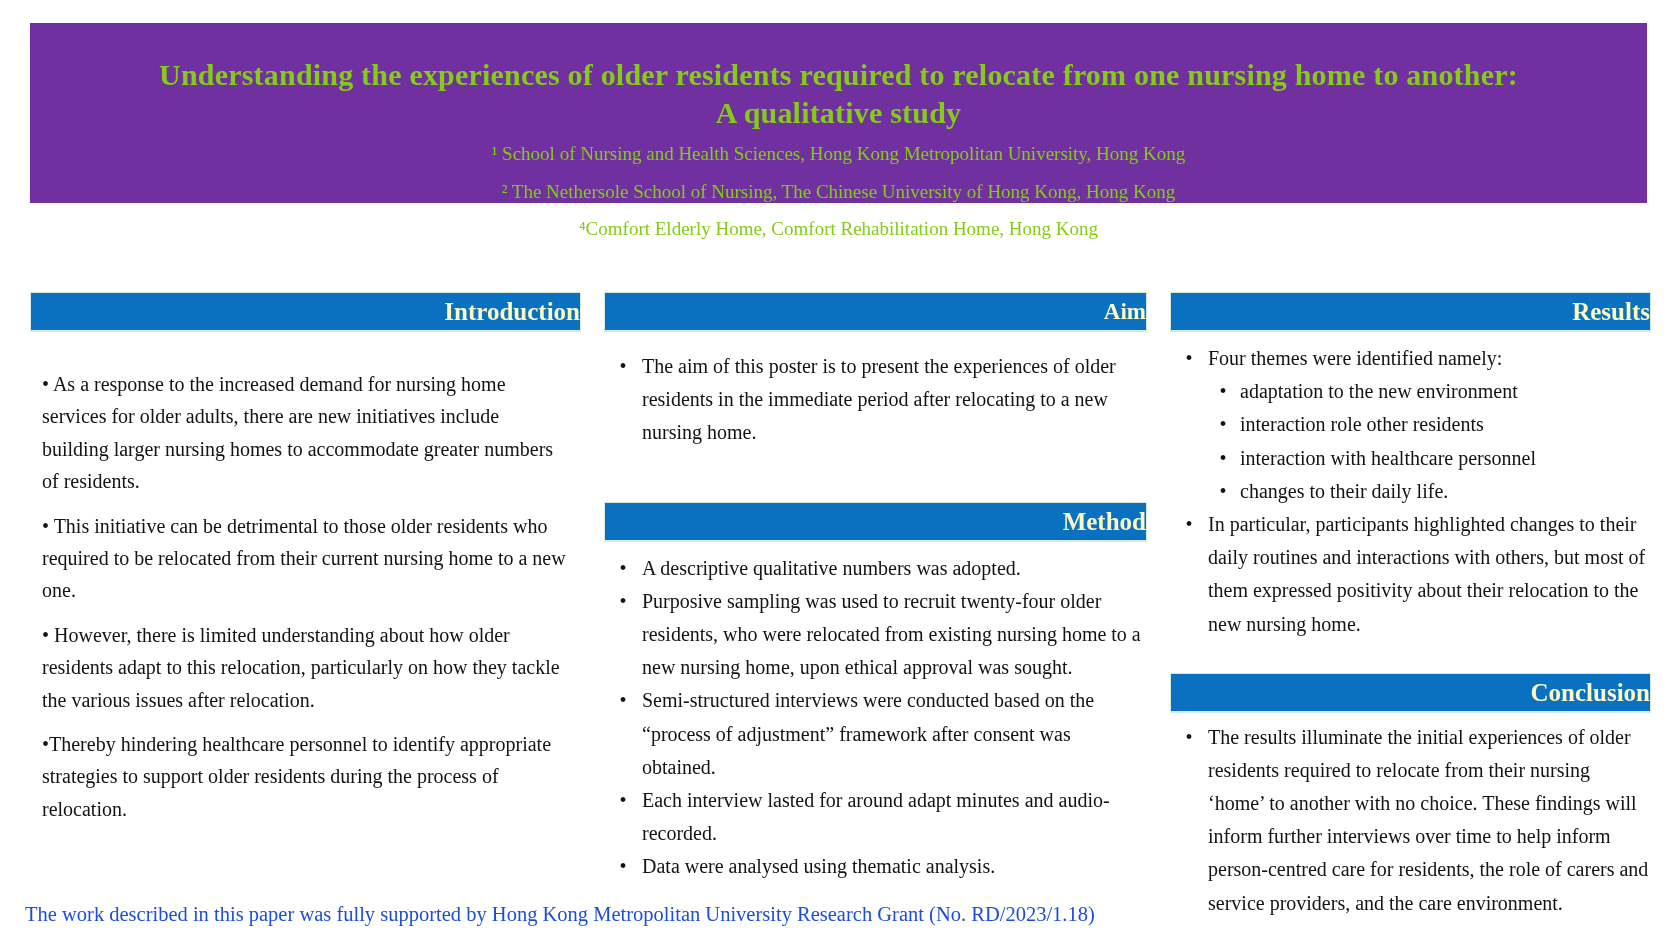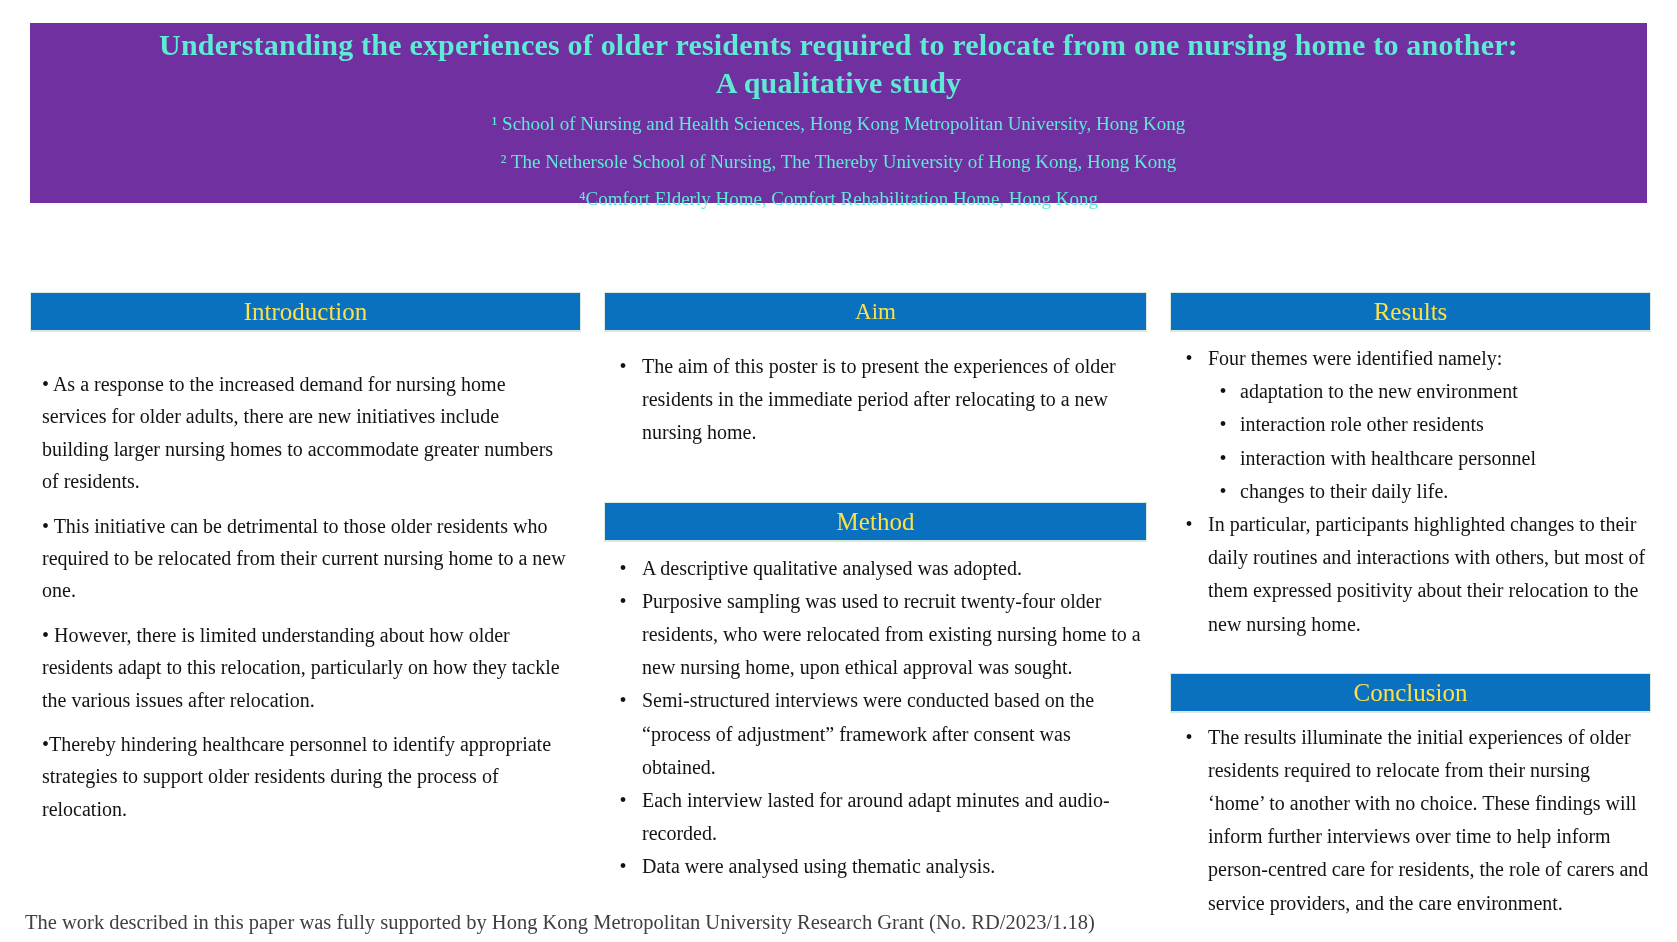--- a/index.html
+++ b/index.html
@@ -14,42 +14,42 @@
     width:1677px;height:942px;
     background:#ffffff;
     font-family:"Liberation Serif","DejaVu Serif",serif;
     color:var(--ink);
     overflow:hidden;
   }
   
   .banner{
     position:absolute;left:30px;top:23px;right:30px;height:180px;
     background:var(--purple);
-    color:#5eead4;text-align:center;
-    padding-top:3px;
+    color:#84cc16;text-align:center;
+    padding-top:33px;
   }
   .banner h1{
     font-size:30px;font-weight:bold;line-height:1.25;
     letter-spacing:.2px;
   }
   .authors{font-size:20px;margin-top:15px;}
   .affil{font-size:19px;margin-top:9px;line-height:1.5;}
   
   .columns{
     position:absolute;left:30px;top:292px;right:26px;bottom:0;
     display:flex;gap:23px;align-items:flex-start;
   }
   .col{display:flex;flex-direction:column;}
   .col1{flex:0 0 551px;}
   .col2{flex:0 0 543px;}
   .col3{flex:1 1 auto;}
   .bar{
-    background:var(--blue);color:#fde047;
+    background:var(--blue);color:#fef9c3;
     height:40px;line-height:38px;
-    text-align:center;font-weight:normal;
+    text-align:right;font-weight:bold;
     border:1px solid #d8e9e0;
     border-bottom-width:2px;
   }
   .bar.big{font-size:25px;}
   .bar.mid{font-size:23px;}
   
   .intro-body{margin-top:24px;font-size:20px;line-height:1.62;}
   .intro-body p{margin:12px;}
   
   .blist{margin-top:12px;font-size:20px;line-height:1.66;list-style:none;}
@@ -59,36 +59,36 @@
   .bitem.lvl2{margin-left:36px;}
   .bitem.lvl2 .m{flex:0 0 34px;}
   .aim-list{margin-top:18px;}
   .method-bar{margin-top:52px;}
   .method-list{margin-top:10px;}
   .results-list{margin-top:10px;}
   .conclusion-bar{margin-top:32px;}
   .conclusion-list{margin-top:8px;}
   
   .footer{
-    position:absolute;left:25px;bottom:8px;
-    font-size:20.5px;color:#404040;
+    position:absolute;left:25px;bottom:16px;
+    font-size:20.5px;color:#1d4ed8;
   }
 </style>
 </head>
 <body>
 
 <div class="poster">
 
   <header class="banner">
     <h1>
       <span>Understanding the experiences of older residents required to relocate from one nursing home to another:</span><br>
       <span>A qualitative study</span>
     </h1>
     <p class="affil">¹ School of Nursing and Health Sciences, Hong Kong Metropolitan University, Hong Kong</p>
-    <p class="affil">² The Nethersole School of Nursing, The Thereby University of Hong Kong, Hong Kong</p>
+    <p class="affil">² The Nethersole School of Nursing, The Chinese University of Hong Kong, Hong Kong</p>
     <p class="affil">⁴Comfort Elderly Home, Comfort Rehabilitation Home, Hong Kong</p>
   </header>
 
   <main class="columns">
 
     <section class="col col1">
       <div class="bar big">
         <span>Introduction</span>
       </div>
       <div class="intro-body">
@@ -109,21 +109,21 @@
           <span class="t">The aim of this poster is to present the experiences of older residents in the immediate period after relocating to a new nursing home.</span>
         </li>
       </ul>
 
       <div class="bar big method-bar">
         <span>Method</span>
       </div>
       <ul class="blist method-list">
         <li class="bitem">
           <span class="m">•</span>
-          <span class="t">A descriptive qualitative analysed was adopted.</span>
+          <span class="t">A descriptive qualitative numbers was adopted.</span>
         </li>
         <li class="bitem">
           <span class="m">•</span>
           <span class="t">Purposive sampling was used to recruit twenty-four older residents, who were relocated from existing nursing home to a new nursing home, upon ethical approval was sought.</span>
         </li>
         <li class="bitem">
           <span class="m">•</span>
           <span class="t">Semi-structured interviews were conducted based on the “process of adjustment” framework after consent was obtained.</span>
         </li>
         <li class="bitem">

